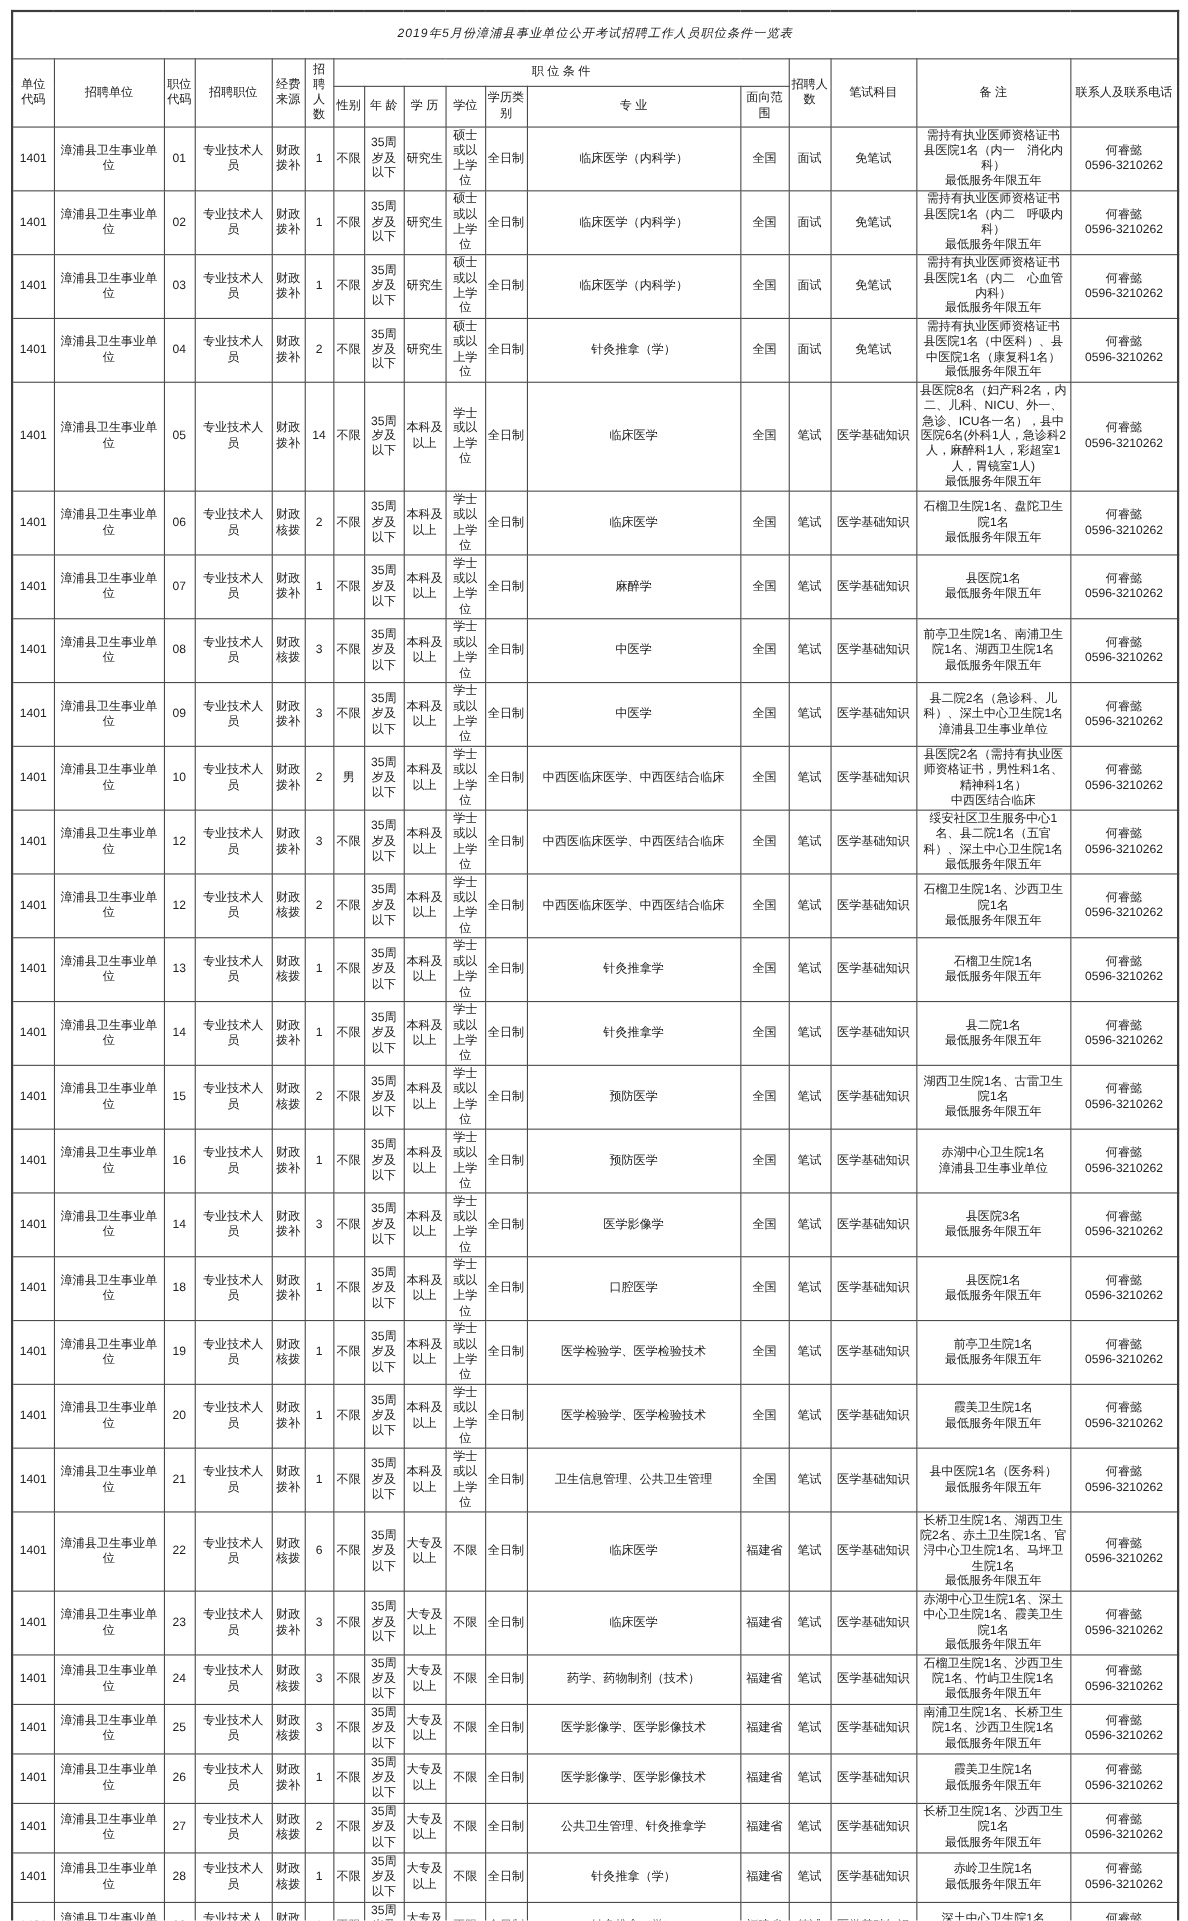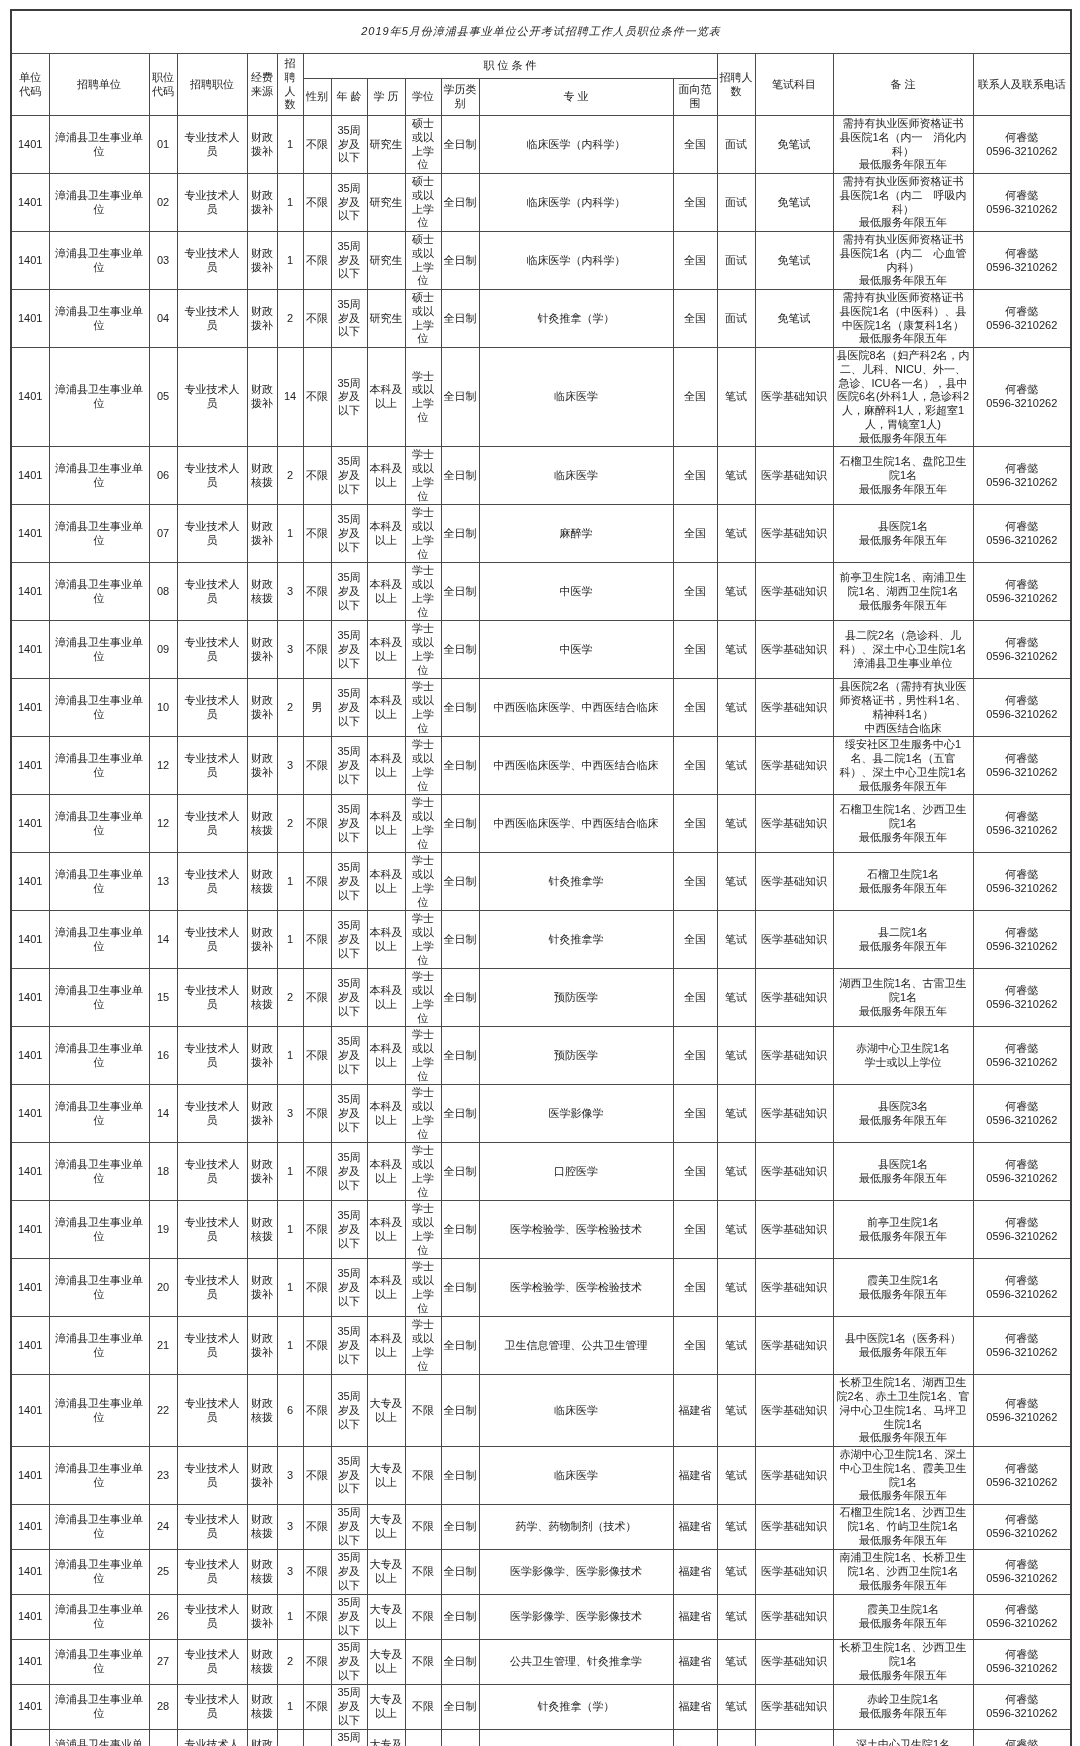--- a/index.html
+++ b/index.html
@@ -411,21 +411,21 @@
           <td>不限</td>
           <td>35周岁及以下</td>
           <td>本科及以上</td>
           <td>学士或以上学位</td>
           <td>全日制</td>
           <td>预防医学</td>
           <td>全国</td>
           <td>笔试</td>
           <td>医学基础知识</td>
           <td>赤湖中心卫生院1名
-学士或以上学位</td>
+漳浦县卫生事业单位</td>
           <td>何睿懿
 0596-3210262</td>
         </tr>
         <tr>
           <td>1401</td>
           <td>漳浦县卫生事业单位</td>
           <td>14</td>
           <td>专业技术人员</td>
           <td>财政拨补</td>
           <td>3</td>

